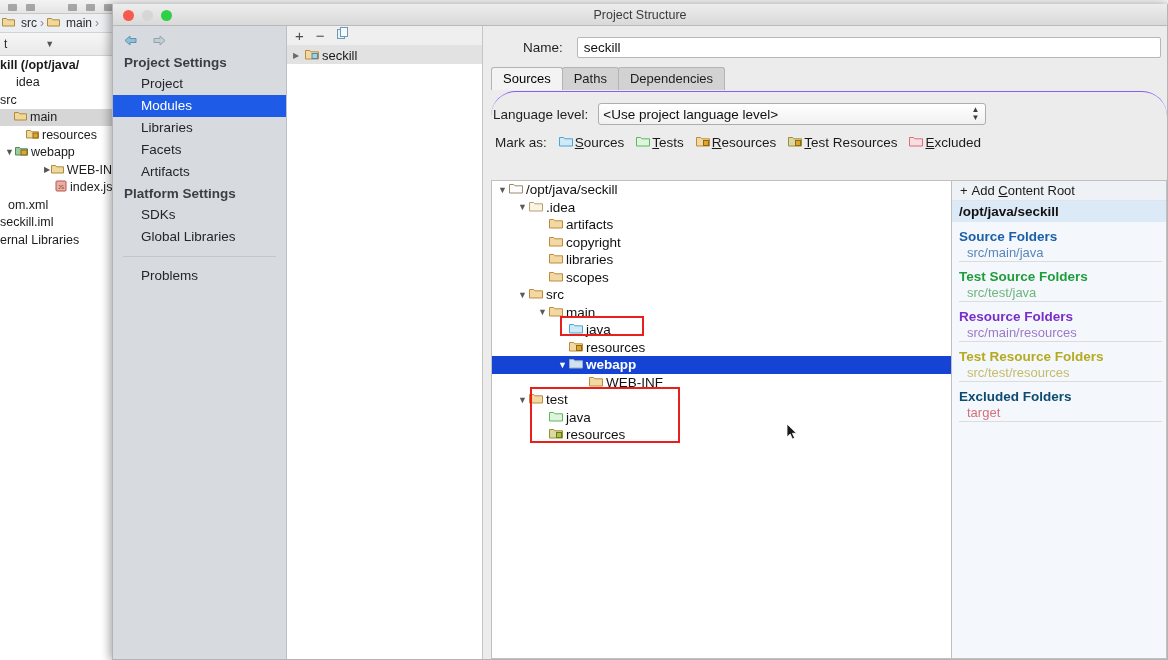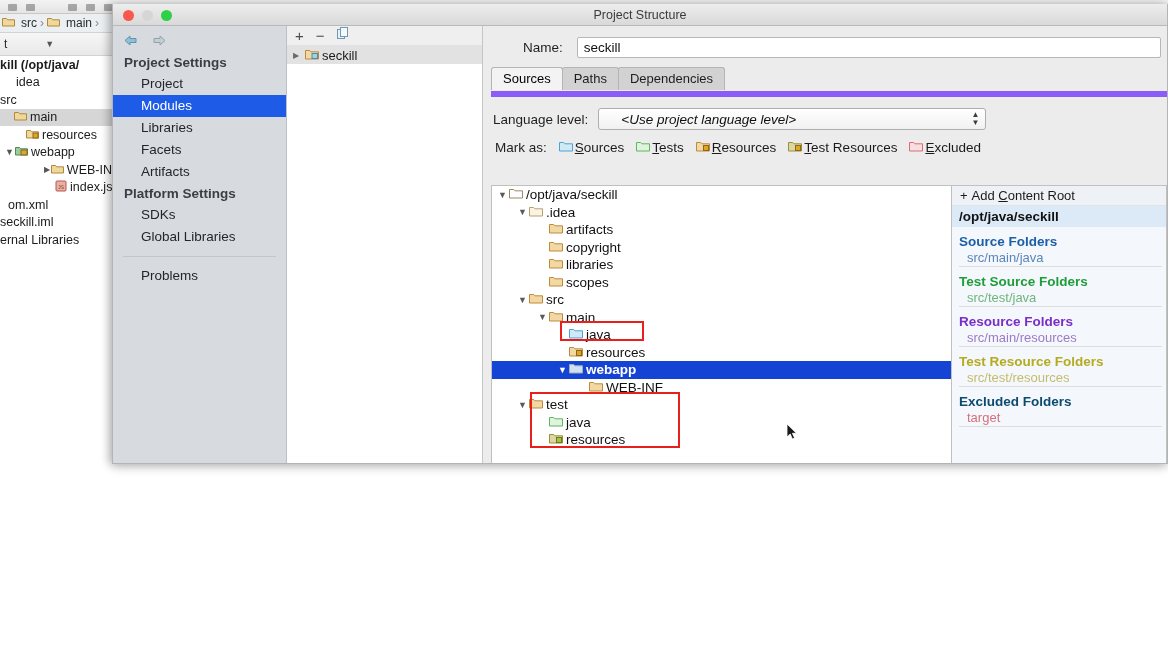--- a/index.html
+++ b/index.html
@@ -46,21 +46,21 @@
     white-space: nowrap; overflow: hidden;
   }
   .ide-row.sel { background: #d6d6d6; }
 
   
   .fold { display:inline-block; flex: 0 0 auto; margin-right: 3px; }
 
   
   .dialog {
     position: absolute; left: 112px; top: 4px;
-    width: 1056px; height: 460px;
+    width: 1056px; height: 656px;
     background: #ececec;
     border: 1px solid #b4b4b4;
     border-top: none;
     box-shadow: -3px 0 9px rgba(0,0,0,.22), 0 3px 10px rgba(0,0,0,.18);
     overflow: hidden;
   }
   .titlebar {
     position: relative; height: 22px;
     background: linear-gradient(#ededed,#d9d9d9);
     border-bottom: 1px solid #b9b9b9;
@@ -131,29 +131,29 @@
     font-size: 13px; color: #1d1d1d;
     padding: 3px 11px 4px 11px;
     background: #d2d2d2;
     border: 1px solid #b4b4b4; border-bottom: none;
     border-radius: 3px 3px 0 0;
     margin-right: -1px;
   }
   .tab.active { background: #f3f3f3; color: #000; }
   .tab-body {
     position: absolute; left: 8px; right: 0; top: 65px; bottom: 0;
-    background: #ececec; border-top: 6px solid #8b5cf6;
+    background: #ececec; border-top: 1px solid #8b5cf6; border-radius: 25px;
   }
   .lang-row { display: flex; align-items: center; height: 32px; padding-left: 2px; margin-top: 6px; }
   .combo {
     margin-left: 10px; width: 388px; height: 22px;
     background: linear-gradient(#ffffff,#f1f1f1);
     border: 1px solid #aeaeae; border-radius: 3px;
     display: flex; align-items: center; position: relative;
-    font-size: 13.5px; color: #101010; padding-left: 22px; font-style: italic;
+    font-size: 13.5px; color: #101010; padding-left: 4px;
   }
   .combo-arrows {
     position: absolute; right: 6px; top: 2px;
     font-size: 8px; line-height: 8px; color: #3c3c3c; text-align:center;
   }
   .mark-row { display: flex; align-items: center; height: 24px; padding-left: 2px; gap: 0px; }
   .mark-item { display: flex; align-items: center; margin-left: 12px; font-size: 13.5px; color: #1b1b1b; }
   .mark-item .fold { margin-right: 2px; }
   .u { text-decoration: underline; }
 

